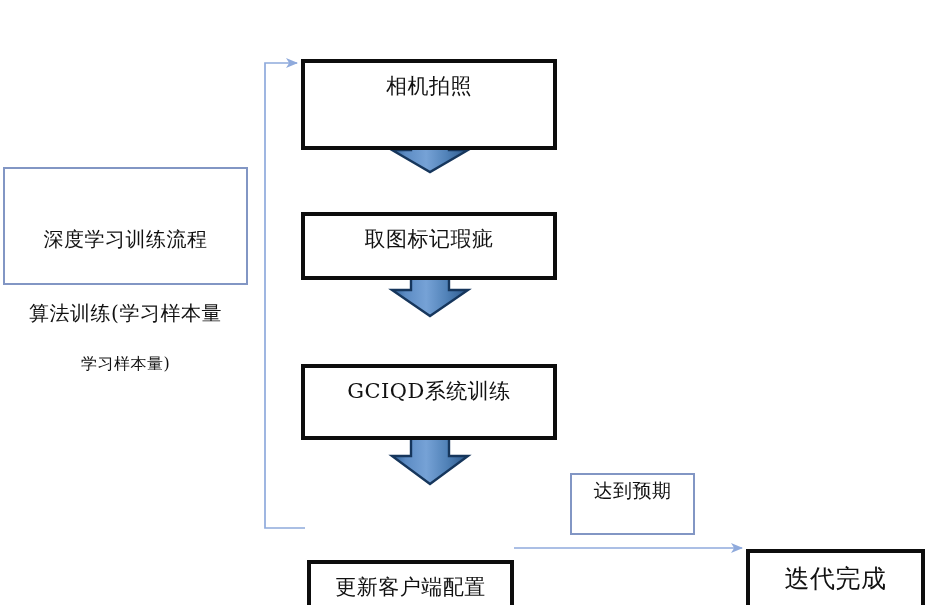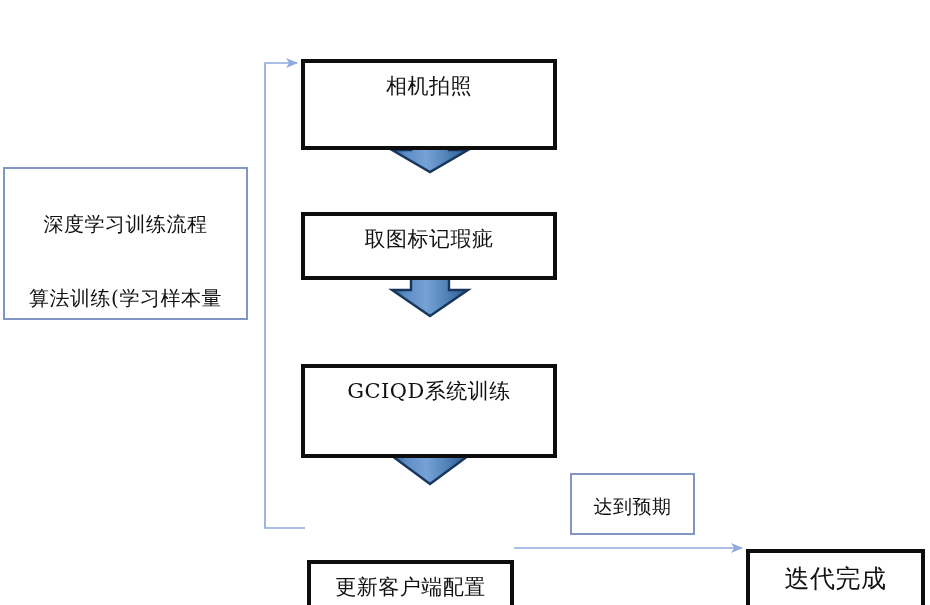--- a/index.html
+++ b/index.html
@@ -24,42 +24,42 @@
   }
   
   .node.thick {
     border: 4px solid #0d0d0d;
     padding-top: 8px;
     margin-top: 44px;
   }
   
   .node.thin {
     border: 2px solid #8296c4;
-    padding-top: 18px;
+    padding-top: 2px;
   }
   .node-label {
     text-align: center;
     color: #111111;
     line-height: 1.45;
     letter-spacing: 0.5px;
     white-space: pre-line;
   }
   #box-camera     { left: 301px; top: 15px;  width: 256px; height: 91px; }
   #box-camera .node-label     { font-size: 21px; }
 
   #box-mark       { left: 301px; top: 168px; width: 256px; height: 68px; }
   #box-mark .node-label       { font-size: 21px; }
 
-  #box-train      { left: 301px; top: 320px; width: 256px; height: 94px; }
+  #box-train      { left: 301px; top: 320px; width: 256px; height: 76px; }
   #box-train .node-label      { font-size: 21px; }
 
   #box-update     { left: 307px; top: 516px; width: 207px; height: 110px; }
   #box-update .node-label     { font-size: 21px; }
 
-  #box-note       { left: 3px;   top: 167px; width: 245px; height: 153px; padding-top: 18px; }
+  #box-note       { left: 3px;   top: 167px; width: 245px; height: 118px; padding-top: 33px; }
   #box-note .note-line1 { font-size: 20px; }
   #box-note .note-rest  { font-size: 20px; margin-top: 22px; }
 
   #box-expected   { left: 570px; top: 473px; width: 125px; height: 62px; }
   #box-expected .node-label   { font-size: 19px; }
 
   #box-done       { left: 746px; top: 505px; width: 179px; height: 80px; }
   #box-done .node-label       { font-size: 25px; }
 
   .svg-layer {
@@ -107,20 +107,21 @@
 
     <g>
       <path d="M514,548 L742,548" fill="none" stroke="#8faadc" stroke-width="1.7" marker-end="url(#thinArrow)"></path>
     </g>
   </svg>
 
   <div class="node thin" id="box-note">
     <div class="node-label">
       <div class="note-line1">深度学习训练流程</div>
       <div class="note-rest">算法训练(学习样本量</div>
+      <div>学习样本量)</div>
     </div>
   </div>
 
   <div class="node thick" id="box-camera">
     <div class="node-label">相机拍照</div>
   </div>
 
   <div class="node thick" id="box-mark">
     <div class="node-label">取图标记瑕疵</div>
   </div>

